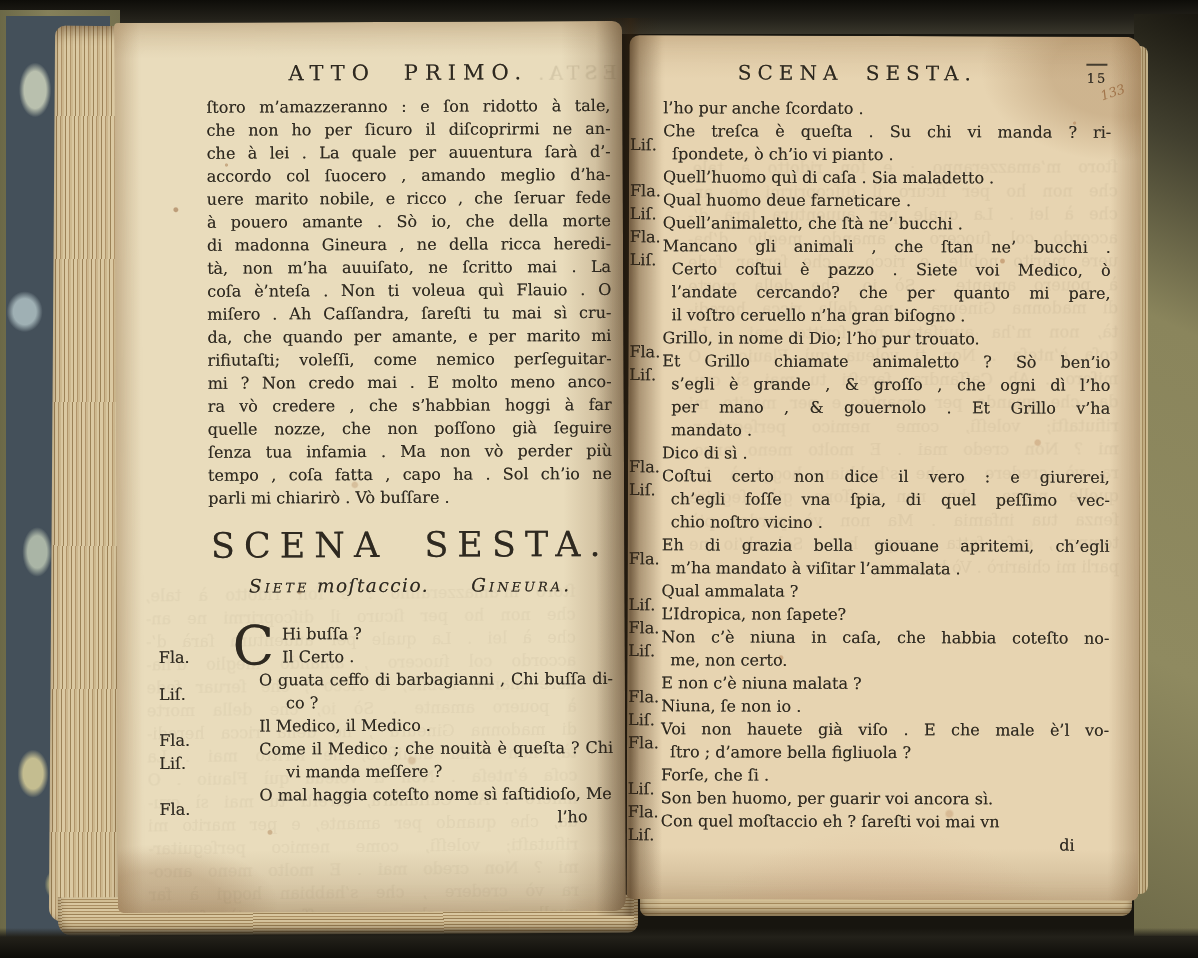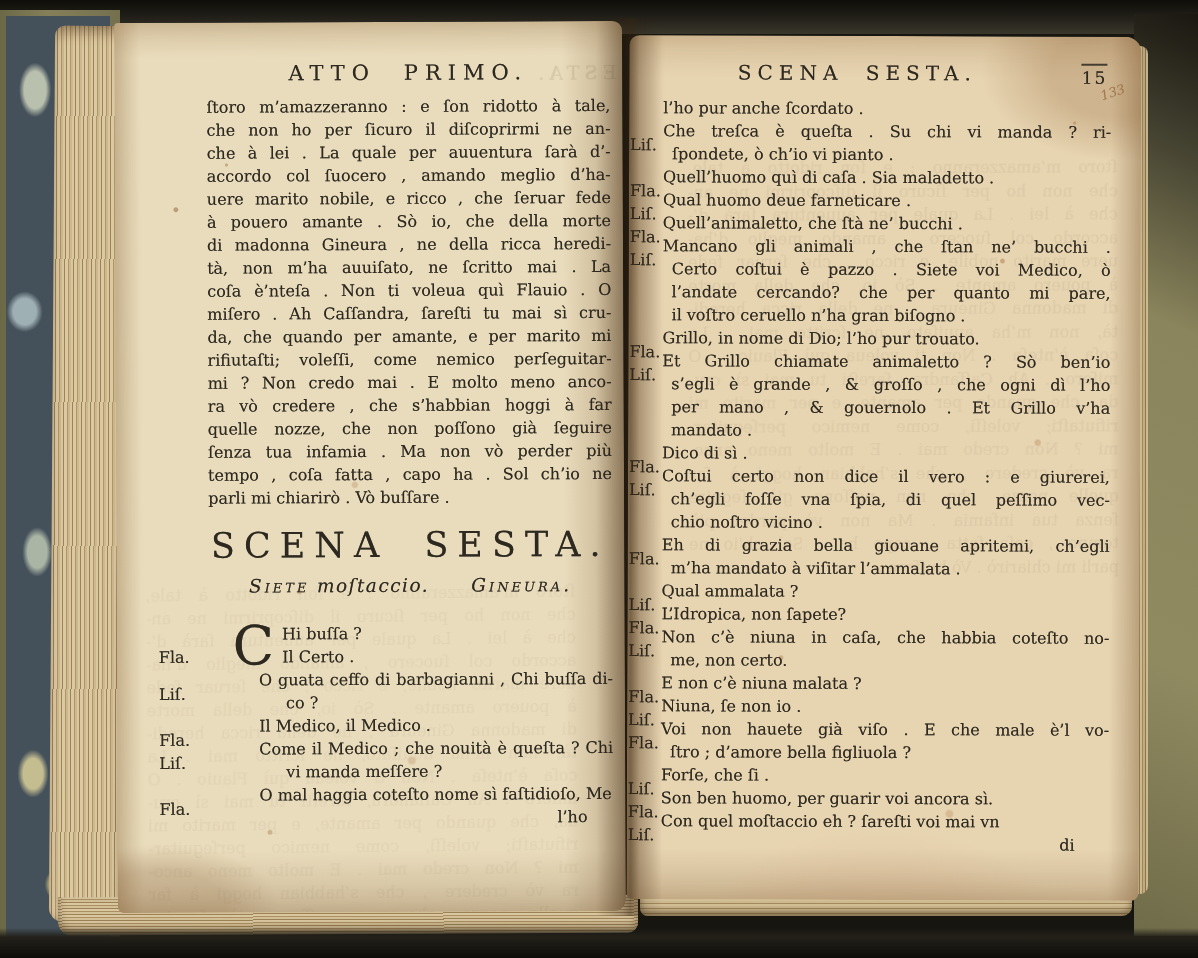--- a/index.html
+++ b/index.html
@@ -80,21 +80,21 @@
 
   .gutter{position:absolute;left:596px;top:18px;width:66px;height:898px;z-index:5;pointer-events:none;
     background:linear-gradient(to right, rgba(40,25,10,0) 0%, rgba(50,32,14,.30) 40%, rgba(55,36,16,.5) 52%, rgba(50,32,14,.18) 66%, rgba(40,25,10,0) 100%);}
 
   
   .col-left{position:absolute;left:92px;top:40px;width:404px;font-size:16px;line-height:23px;}
   .col-right{position:absolute;left:34px;top:26px;width:448px;font-size:16px;line-height:23px;}
 
   .running-header{text-align:center;font-size:21px;letter-spacing:7px;word-spacing:14px;margin-bottom:10px;}
   .rh-right{position:relative;text-align:center;font-size:20px;letter-spacing:6px;word-spacing:10px;margin-bottom:12px;padding-right:60px;}
-  .page-number{position:absolute;right:4px;top:1px;letter-spacing:2px;font-size:17px;
+  .page-number{position:absolute;right:4px;top:1px;letter-spacing:2px;font-size:13px;
     border-top:2px solid rgba(46,41,32,.85);padding-top:1px;}
 
   .tline,.dline{min-height:23px;}
   .jl{text-align:justify;text-align-last:justify;}
 
   .scene-heading{text-align:center;font-size:35px;letter-spacing:9px;word-spacing:16px;margin-top:25px;}
   .cast{margin-top:17px;text-align:center;font-style:italic;font-size:18.5px;letter-spacing:1.5px;}
   .cast .sc{font-variant:small-caps;letter-spacing:3px;}
   .cast .gap{display:inline-block;width:42px;}
 

